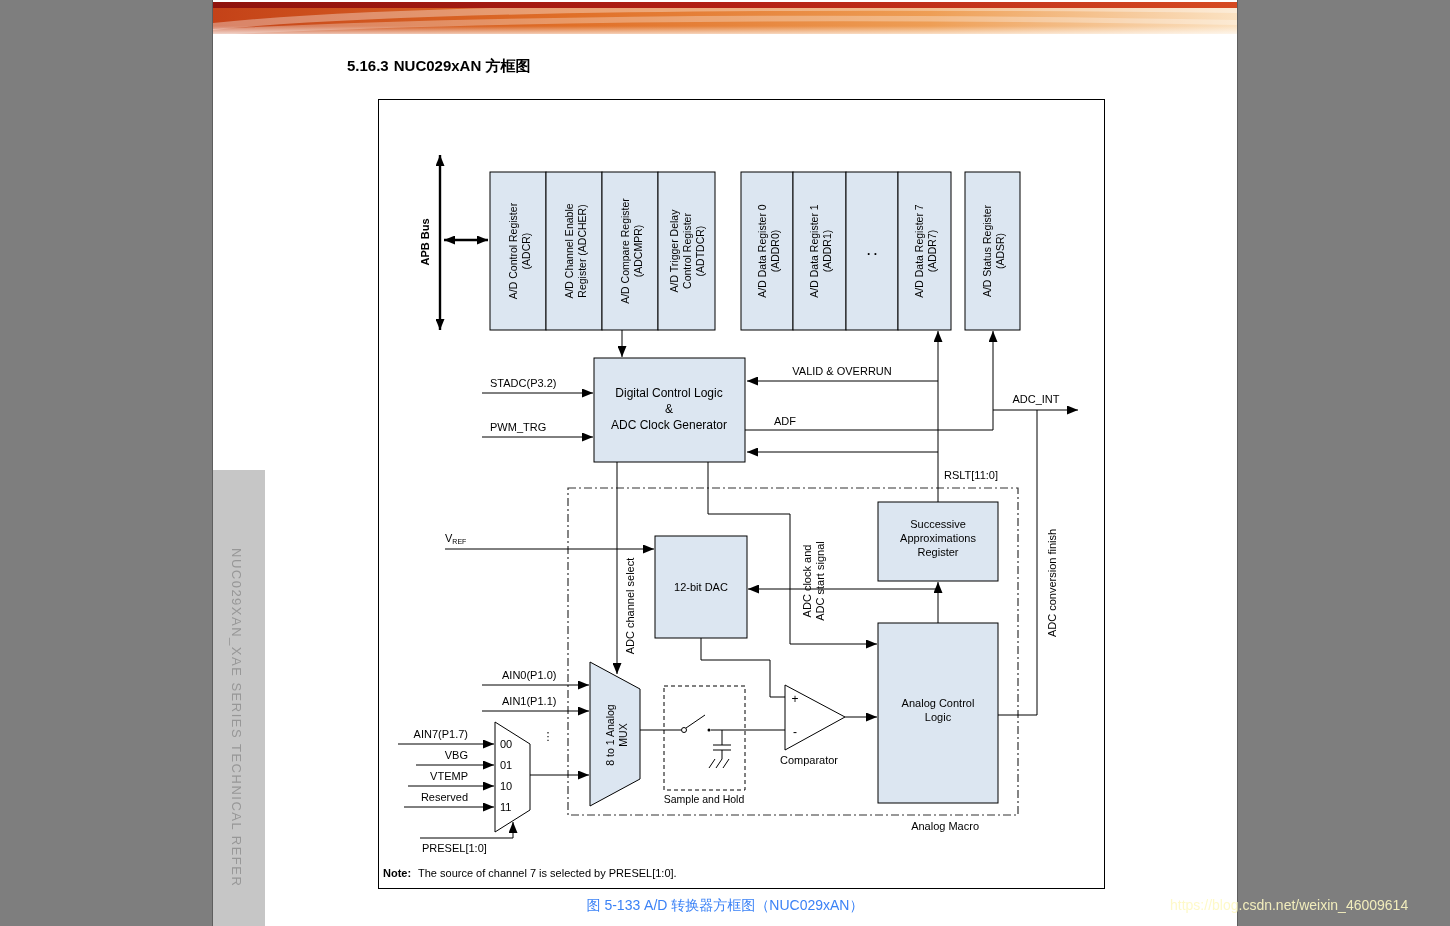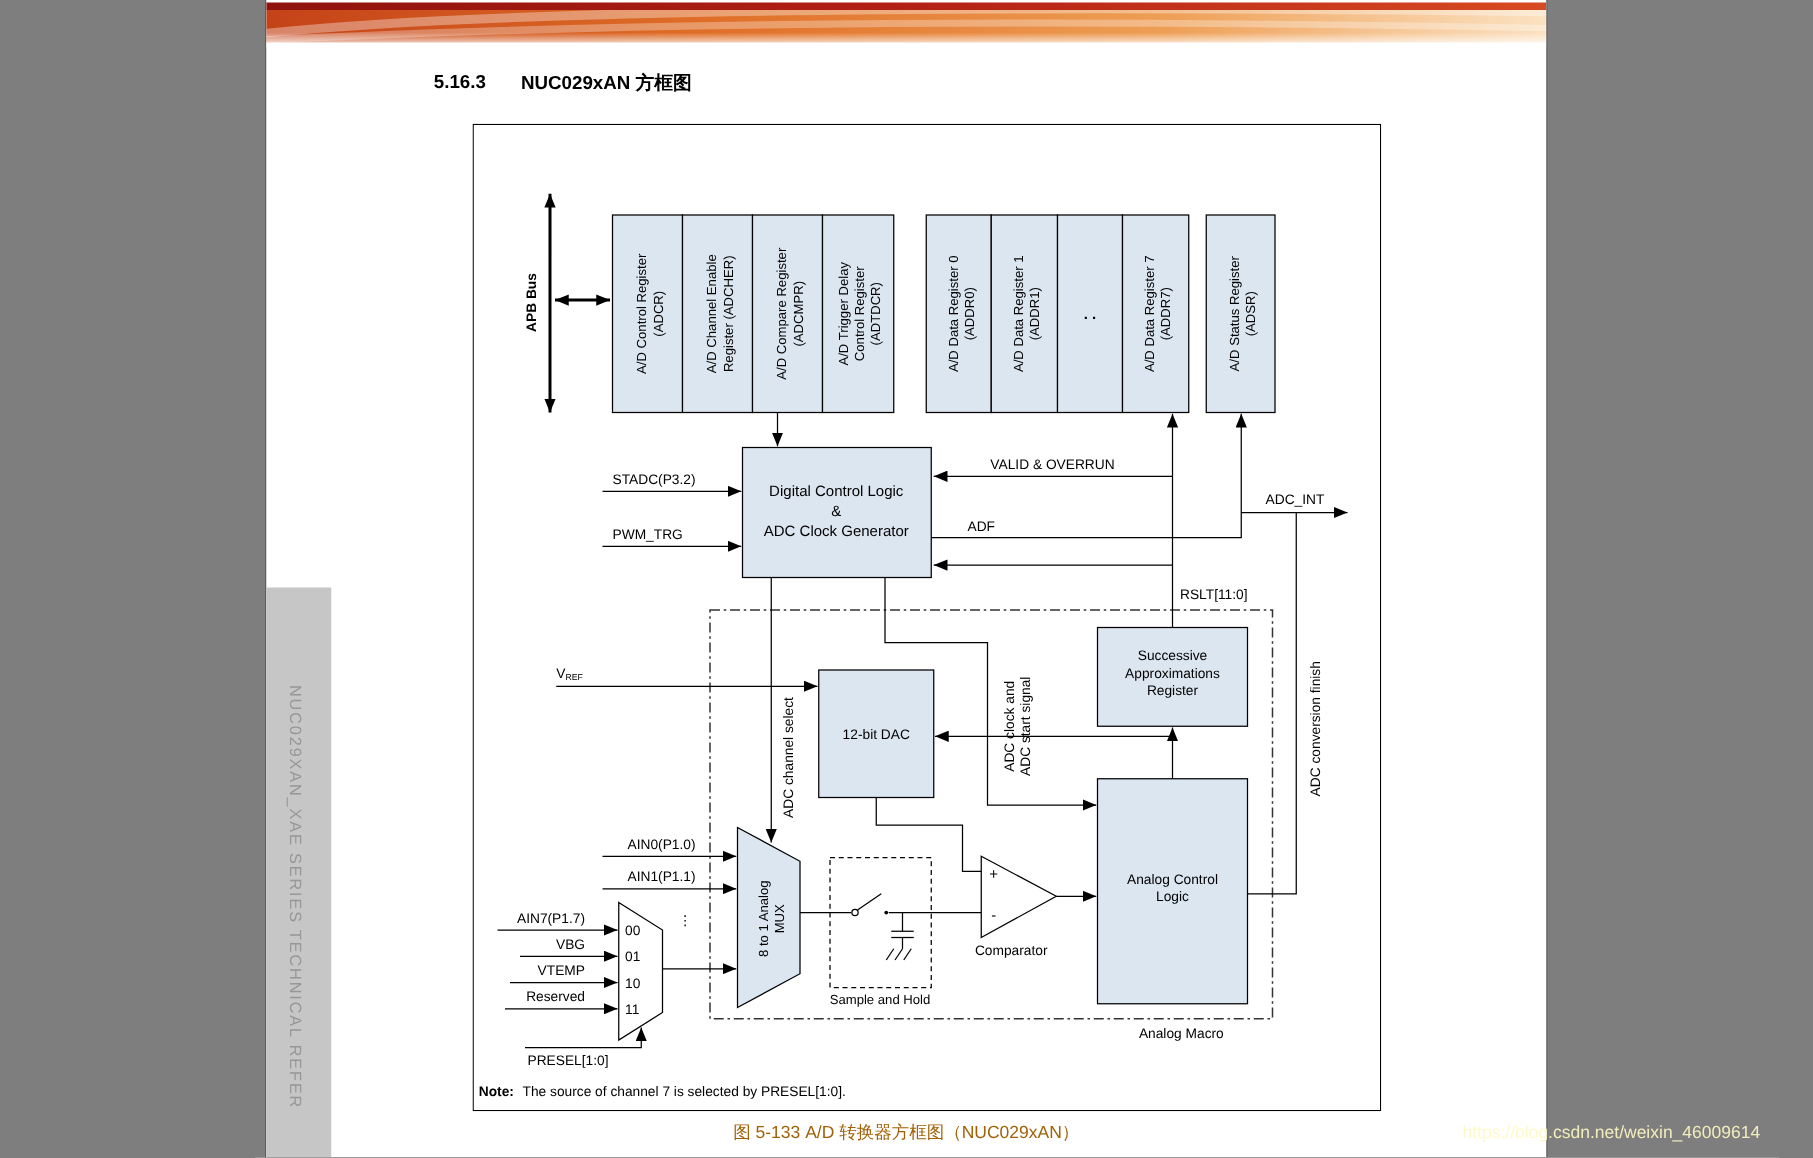--- a/index.html
+++ b/index.html
@@ -2,25 +2,25 @@
 <html><head>
 <meta charset="utf-8">
 <style>
   * { margin:0; padding:0; box-sizing:border-box; }
   html,body { width:1450px; height:926px; background:#7e7e7e;
               font-family:"Liberation Sans","DejaVu Sans",sans-serif; }
   .stage { position:relative; width:1450px; height:926px; background:#7e7e7e; overflow:hidden; }
   .page { position:absolute; left:213px; top:0; width:1024px; height:926px; background:#fff;
           box-shadow:-1px 0 0 rgba(0,0,0,.25), 1px 0 0 rgba(0,0,0,.25); }
   .header-band { position:absolute; top:0; left:0; width:1024px; height:38px; display:block; }
-  .heading { position:absolute; left:134px; top:57px; display:flex; gap:28px;
+  .heading { position:absolute; left:134px; top:57px; display:flex; gap:5px;
              font-size:15px; font-weight:bold; color:#000; }
   .diagram-svg { position:absolute; left:165px; top:99px; }
   .caption { position:absolute; top:897px; left:0; width:100%; text-align:center;
-             font-size:14px; color:#a16207; }
+             font-size:14px; color:#3b82f6; }
   .sidebar-strip { position:absolute; left:0; top:470px; width:52px; height:456px; background:#c6c6c6; }
   .sidebar-vtext { writing-mode:vertical-rl; font-size:13px; letter-spacing:1.5px; color:#979797;
                    padding-top:78px; margin-left:16px; white-space:nowrap; }
   .watermark { position:absolute; left:1170px; top:897px; font-size:14px; color:#fef9c3;
                opacity:.9; z-index:5; }
   svg text { font-family:"Liberation Sans","DejaVu Sans",sans-serif; fill:#000; }
   .blk { fill:#dce6f1; stroke:#000; stroke-width:1; }
   .wht { fill:#ffffff; stroke:#000; stroke-width:1; }
   .ln  { stroke:#000; stroke-width:1; fill:none; }
   .lnb { stroke:#000; stroke-width:2.4; fill:none; }

